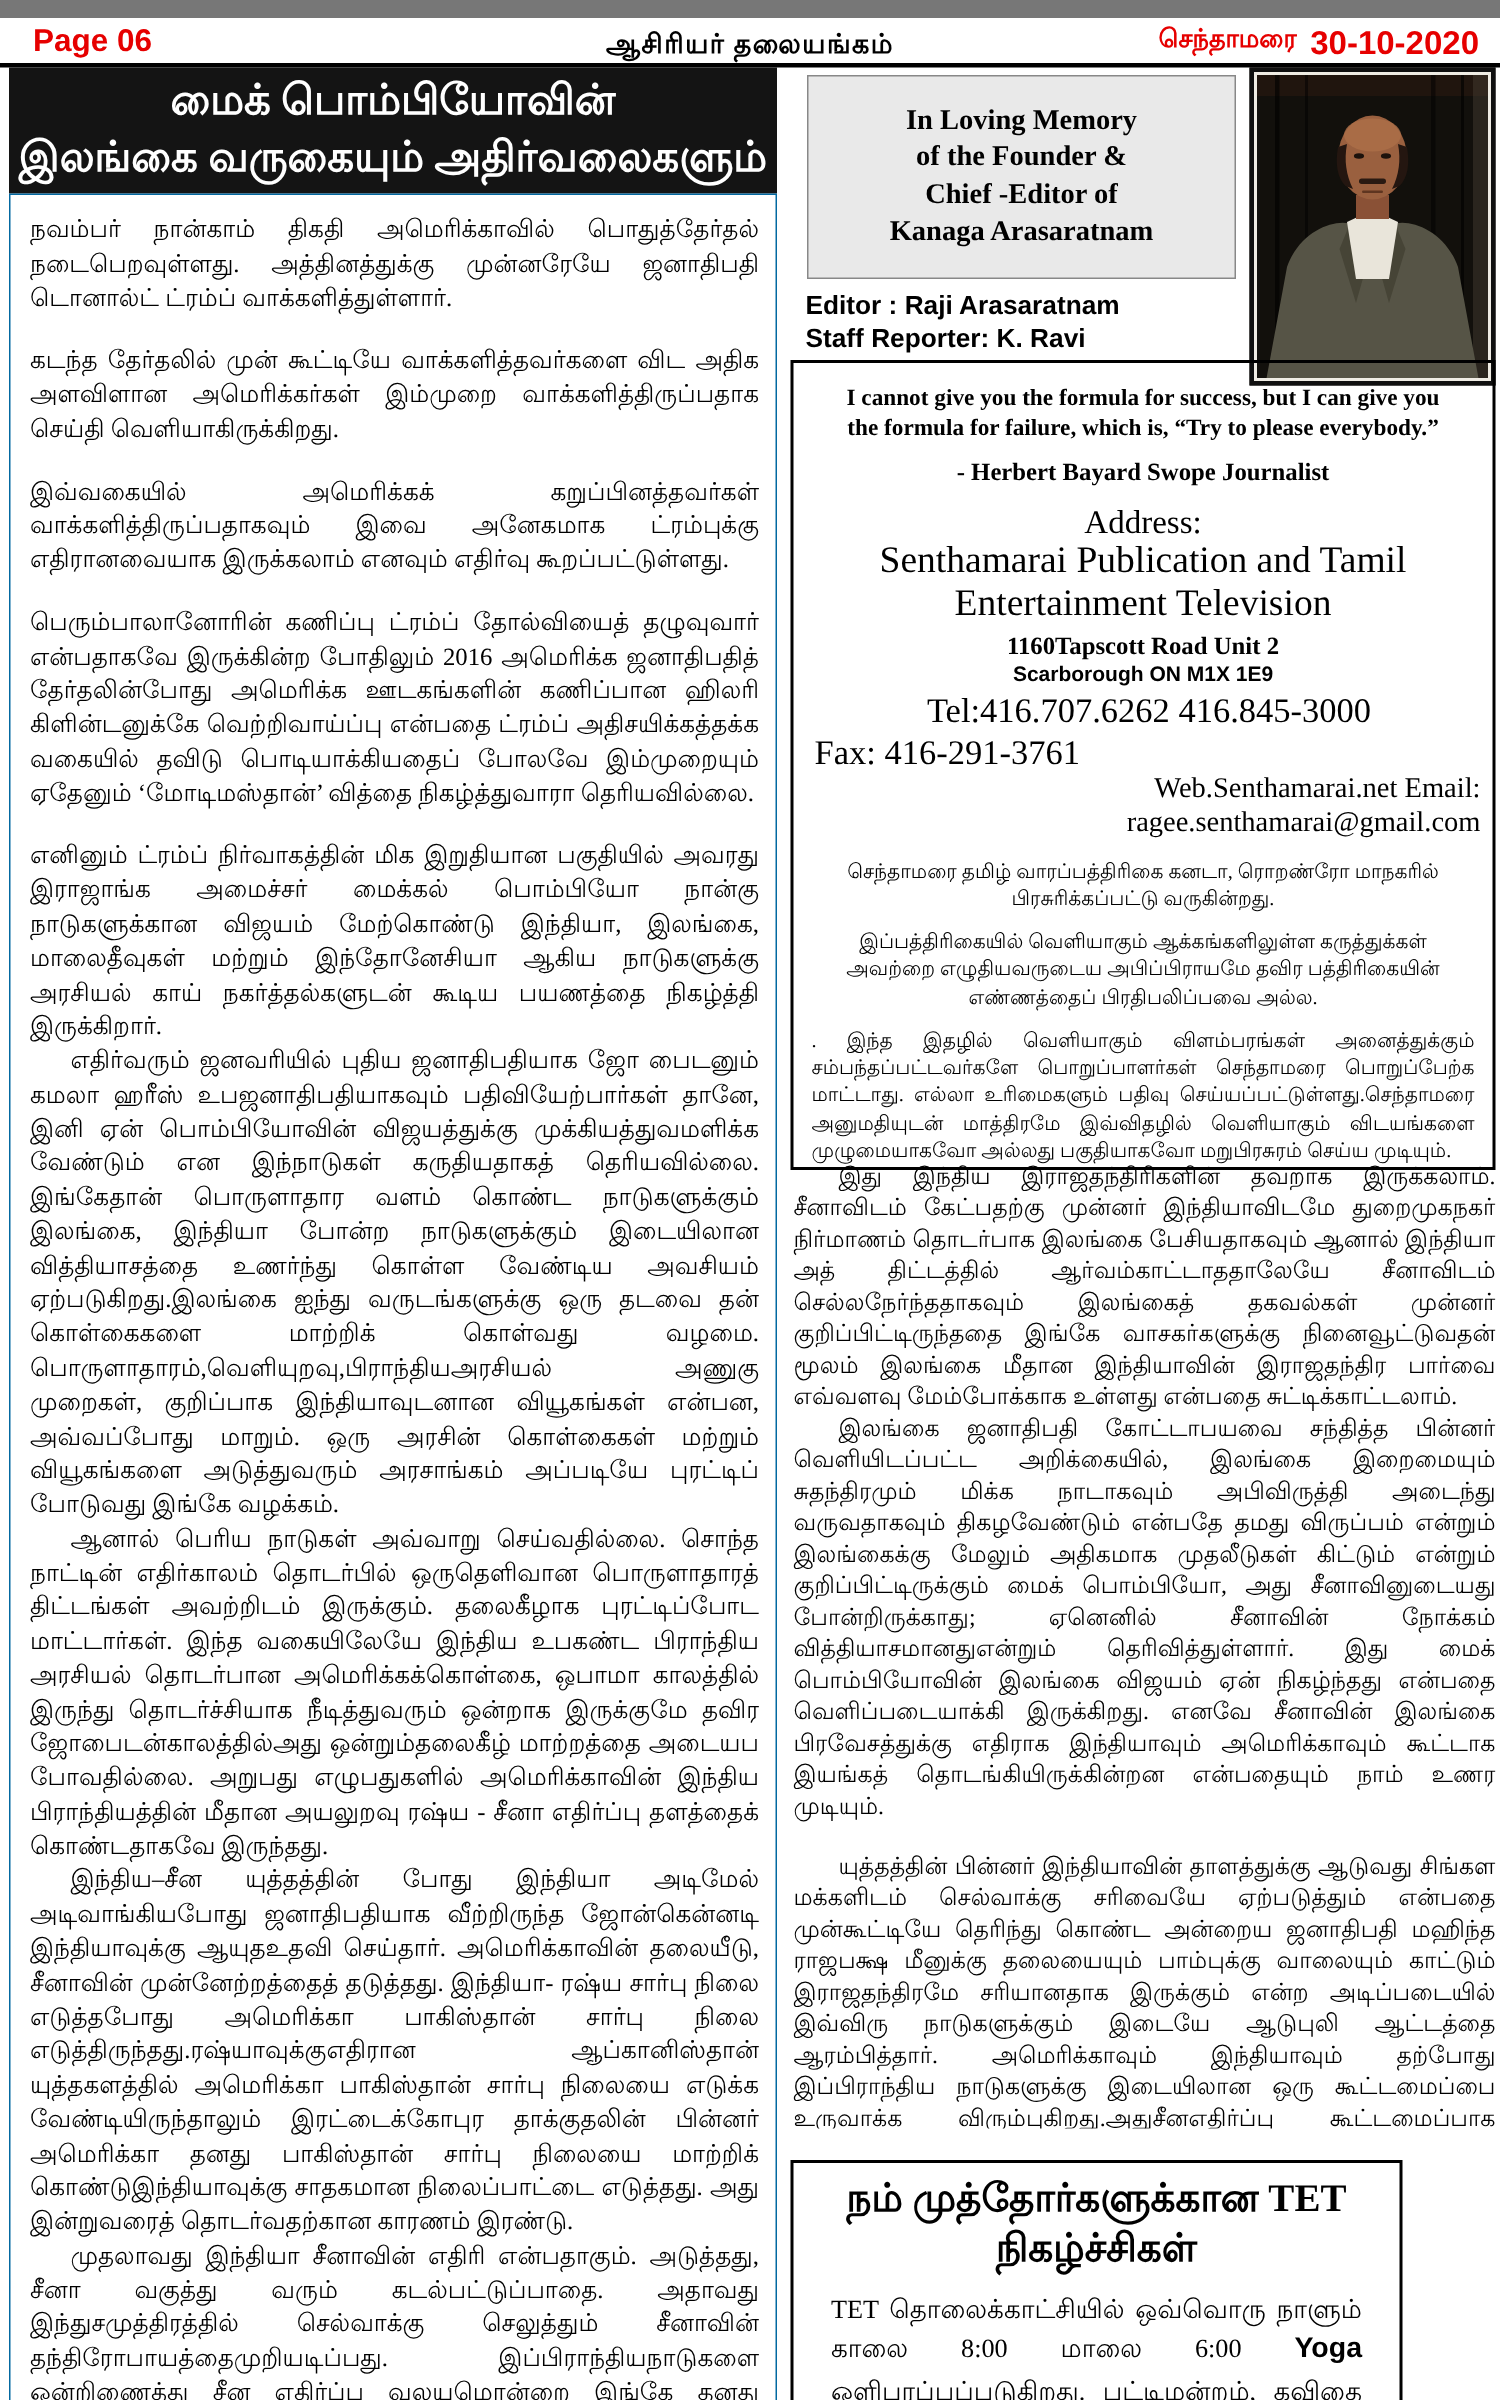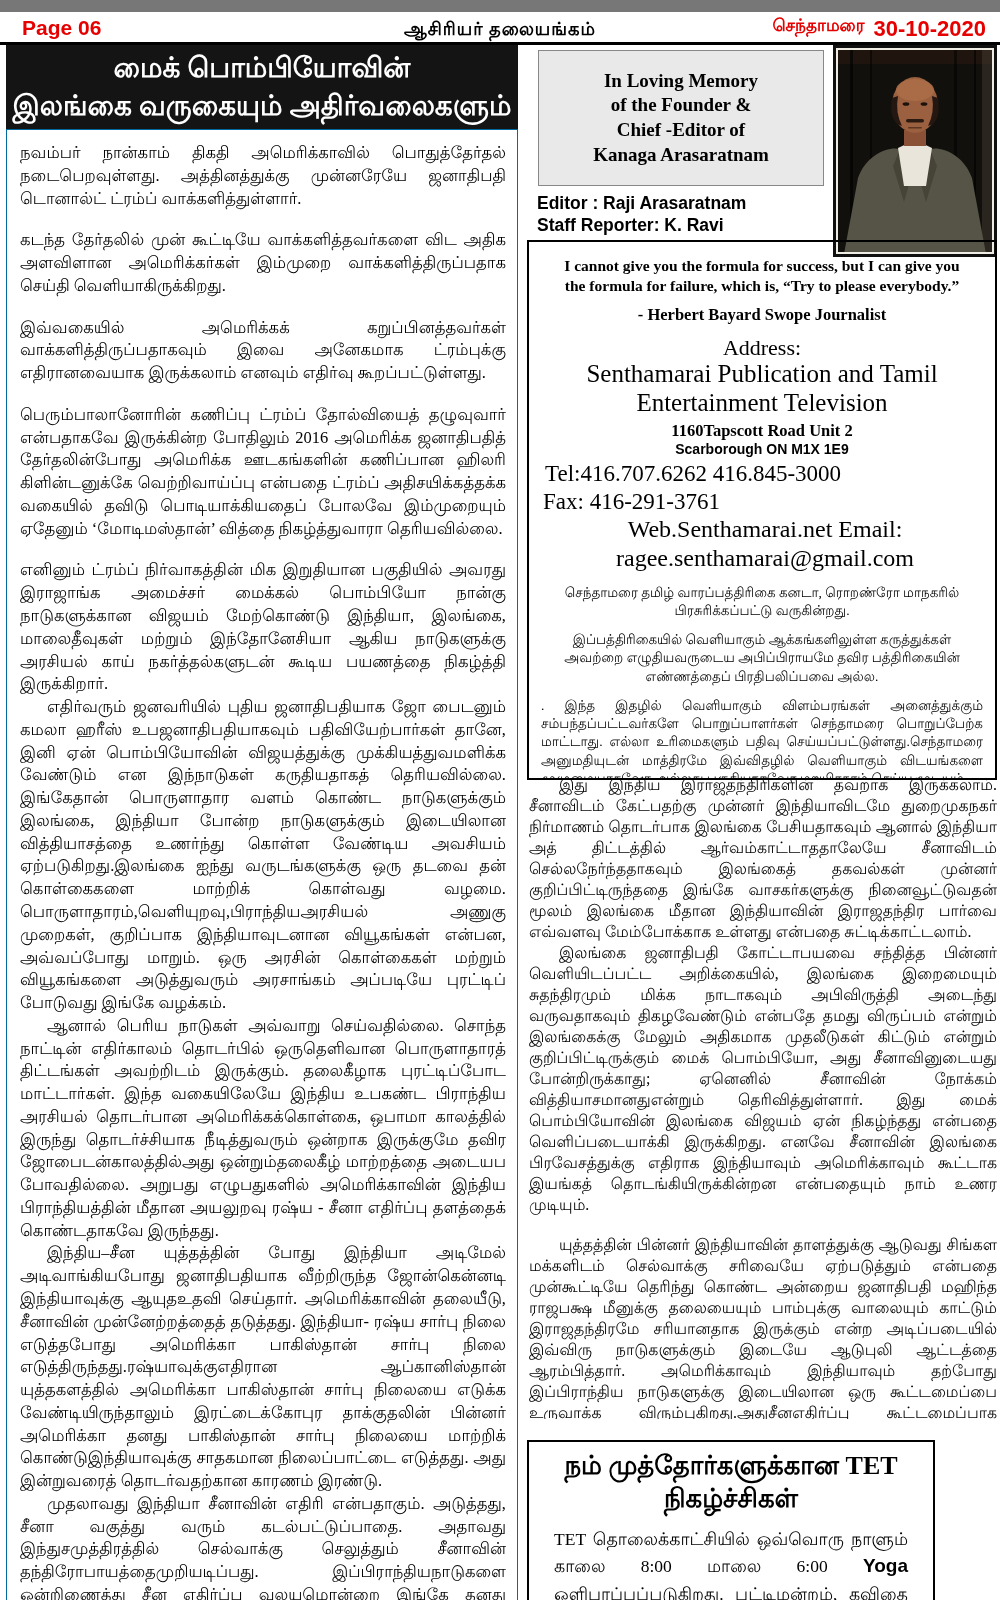--- a/index.html
+++ b/index.html
@@ -38,23 +38,23 @@
          font-weight:bold;font-size:17.5px;line-height:1.28;}
 
   .info-box{position:absolute;left:527px;top:228px;width:470px;height:540px;border:2px solid #000;
             box-sizing:border-box;padding:14px 8px 4px;text-align:center;overflow:hidden;}
   .quote{font-size:15.5px;font-weight:bold;line-height:1.3;margin:0 22px;}
   .quote-attr{font-size:16.5px;font-weight:bold;margin-top:9px;}
   .addr-title{font-size:22px;margin-top:11px;line-height:1.1;}
   .addr-org{font-size:25px;line-height:1.15;}
   .addr-street{font-size:16.5px;font-weight:bold;margin-top:3px;}
   .addr-city{font-family:"Liberation Sans",sans-serif;font-weight:bold;font-size:14px;}
-  .tel-line{font-size:23px;text-align:left;padding-left:8px;margin-top:3px;line-height:1.2;}
+  .tel-line{font-size:23px;text-align:center;padding-left:8px;margin-top:3px;line-height:1.2;}
   .fax-line{font-size:23px;text-align:left;padding-left:6px;line-height:1.2;}
-  .web-line{font-size:24px;text-align:center;padding-left:6px;line-height:1.2;}
+  .web-line{font-size:19px;text-align:right;padding-left:6px;line-height:1.2;}
   .notice-ta{font-size:13.5px;line-height:1.35;margin:11px 18px 0;}
   .notice-ta.justified{text-align:justify;margin:11px 4px 0;}
   .notice-en{font-size:15px;line-height:1.32;margin:12px 6px 0;}
 
   .right-editorial{position:absolute;left:529px;top:762px;width:468px;height:645px;overflow:hidden;}
   .right-editorial p{margin:0;font-size:15.8px;line-height:1.33;text-align:justify;}
   .right-editorial p.indent{text-indent:30px;}
   .right-editorial p.gap-top{margin-top:19px;}
 
   .tet-box{position:absolute;left:527px;top:1428px;width:408px;height:166px;border:2px solid #000;

